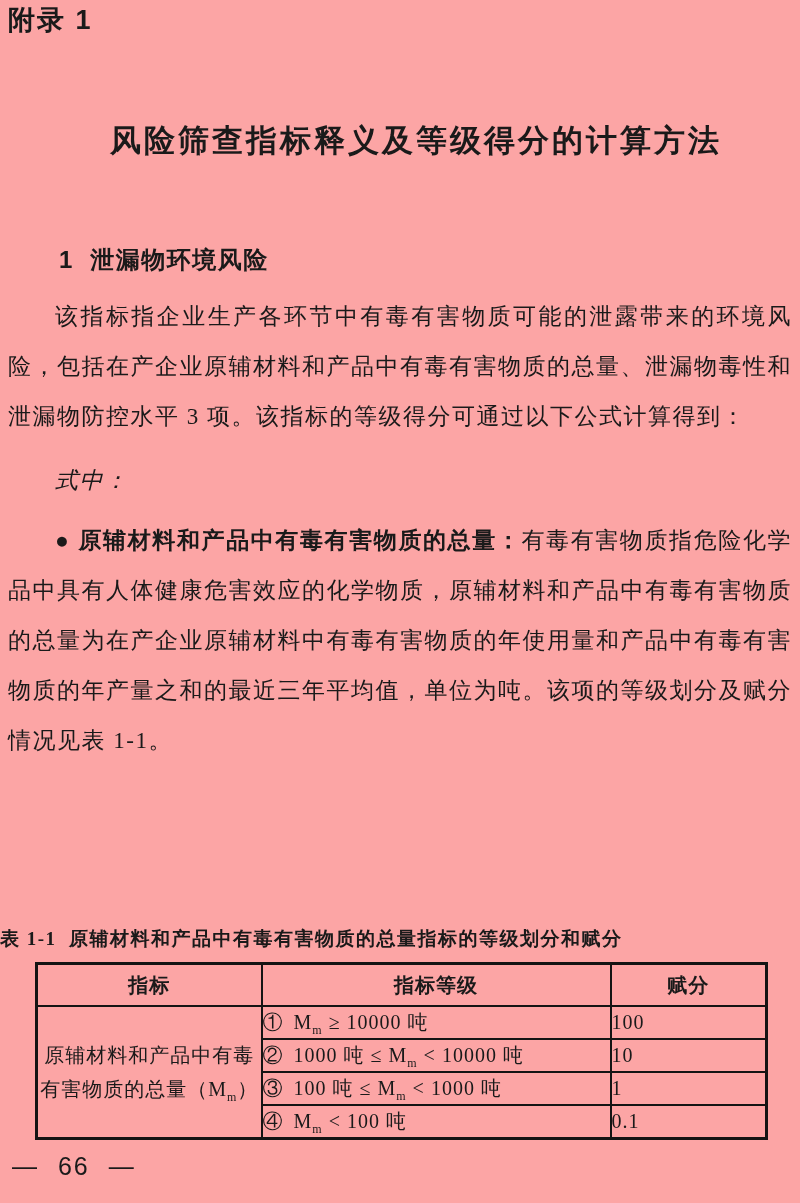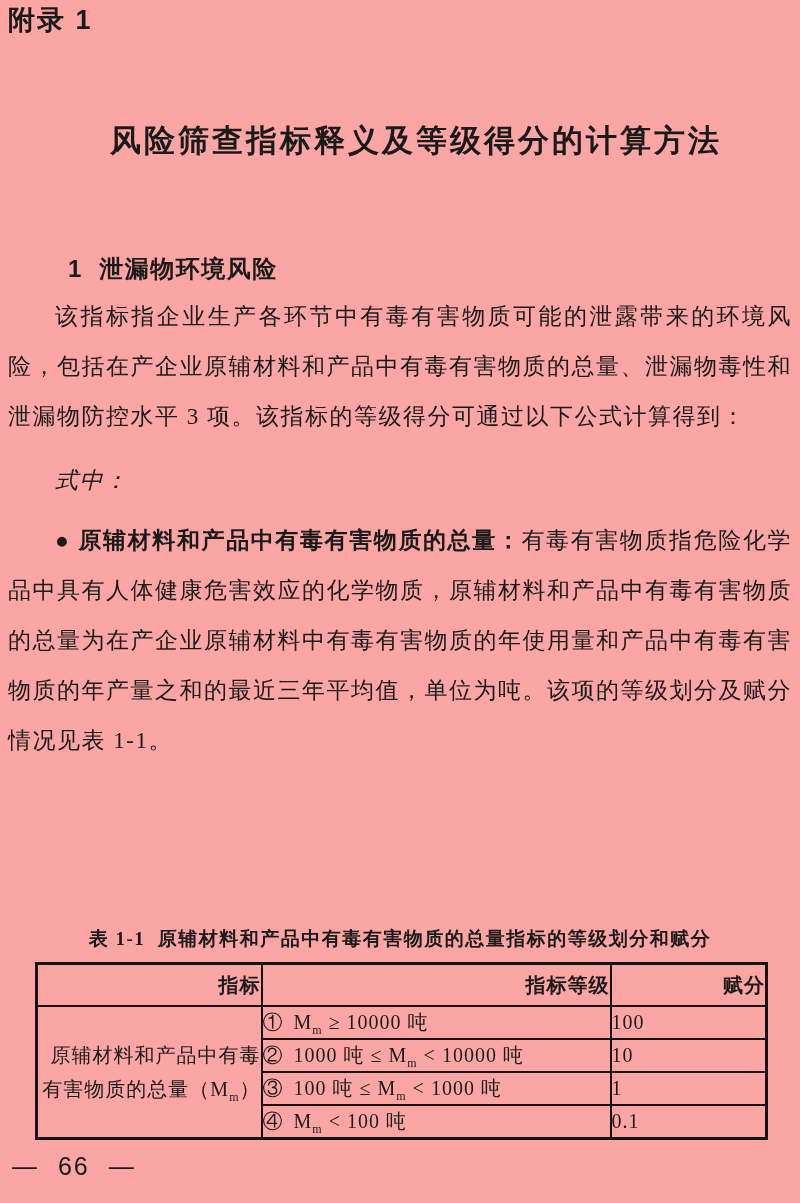--- a/index.html
+++ b/index.html
@@ -33,21 +33,21 @@
     letter-spacing: 3px;
     margin: 16px;
   }
   .section-heading {
     position: absolute;
     top: 240px; left: 55px;
     font-family: "Liberation Sans", sans-serif;
     font-weight: bold;
     font-size: 24px;
     letter-spacing: 1.5px;
-    margin: 13px;
+    margin: 4px;
     white-space: pre-wrap;
   }
   .body-text {
     position: absolute;
     top: 292px; left: 8px;
     width: 784px;
   }
   .para {
     margin: 0;
     font-size: 23px;
@@ -59,21 +59,21 @@
   }
   .para.gap-lg { margin-top: 22px; }
   .para.gap-md { margin-top: 14px; font-style: italic; }
   .para.gap-sm { margin-top: 10px; }
   .bullet-dot { margin-right: 8px; }
   .bullet-term { font-weight: bold; }
   .table-caption {
     position: absolute;
     top: 926px; left: 0;
     width: 100%;
-    text-align: center;
+    text-align: left;
     font-weight: bold;
     font-size: 19px;
     letter-spacing: 1.5px;
     white-space: pre-wrap;
   }
   .grading-table {
     position: absolute;
     top: 962px; left: 35px;
     width: 730px;
     border-collapse: collapse;
@@ -83,27 +83,27 @@
   .grading-table th, .grading-table td {
     border: 2px solid #141414;
     font-size: 20px;
     letter-spacing: 1px;
     padding: 0;
   }
   .grading-table th {
     height: 40px;
     font-family: Liberation Sans, sans-serif;
     font-weight: bold;
-    text-align: right;
+    text-align: center;
   }
   .col-indicator { width: 225px; }
   .col-grade { width: 349px; }
   .col-score { width: 156px; }
   .cell-indicator {
-    text-align: right;
+    text-align: center;
     line-height: 34px;
     padding: 0 8px;
   }
   .cell-grade {
     height: 31px;
     text-align: left;
     padding-left: 24px;
     white-space: nowrap;
     margin-top: 27px;
   }

